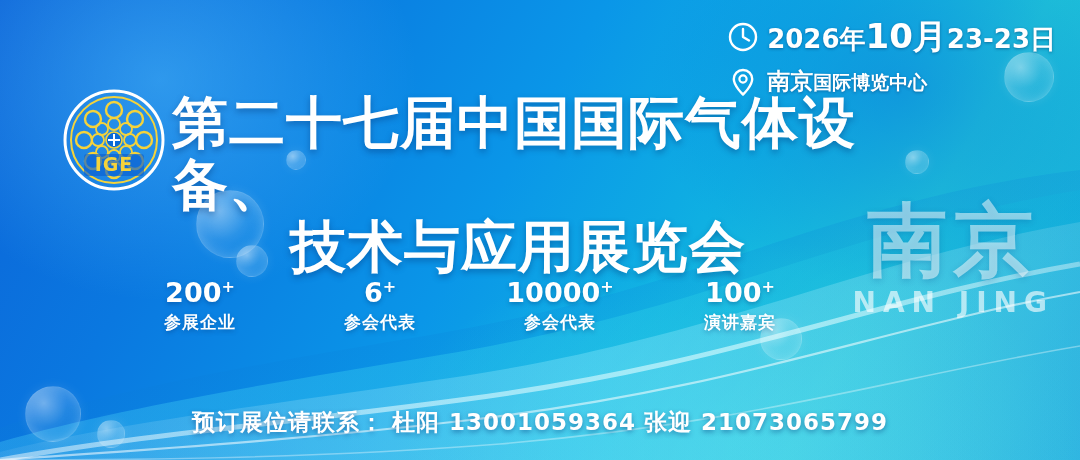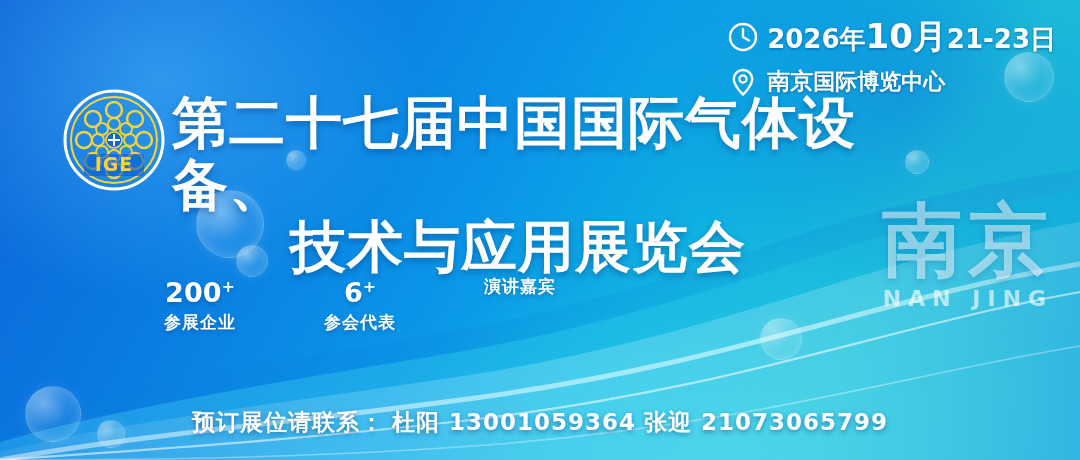--- a/index.html
+++ b/index.html
@@ -38,43 +38,43 @@
 
   
   .meta{position:absolute;right:24px;top:14px;text-align:left;color:#ffffff;}
   .meta-row{display:flex;align-items:center;gap:9px;margin-bottom:6px;white-space:nowrap;}
   .meta-icon{flex:0 0 auto;display:block;}
   .meta-date{font-family:"DejaVu Sans","Liberation Sans",sans-serif;font-weight:bold;font-size:26px;letter-spacing:0px;
     text-shadow:0 1px 3px rgba(0,40,90,.45);}
   .meta-date .big{font-size:34px;}
   .meta-place{font-family:"DejaVu Sans","Liberation Sans",sans-serif;font-weight:bold;font-size:23px;
     text-shadow:0 1px 3px rgba(0,40,90,.45);}
-  .meta-place .small{font-size:22px;}
+  .meta-place .small{font-size:19px;}
 
   
   .title{position:absolute;left:172px;top:92px;width:720px;color:#fff;
     font-family:"DejaVu Sans","Liberation Sans",sans-serif;font-weight:bold;font-size:56px;line-height:62px;
     letter-spacing:1px;text-shadow:0 3px 6px rgba(0,45,110,.40);}
   .title .l2{display:block;padding-left:118px;}
 
   
-  .stats{position:absolute;left:120px;top:272px;width:700px;display:flex;}
+  .stats{position:absolute;left:120px;top:272px;width:700px;display:flex;justify-content:space-between;}
   .stat{text-align:center;color:#ffffff;width:160px;}
   .stat-num{font-family:"DejaVu Sans","Liberation Sans",sans-serif;font-weight:bold;font-size:27px;line-height:30px;
     text-shadow:0 2px 4px rgba(0,45,110,.35);}
   .stat-num sup{font-size:16px;vertical-align:super;}
   .stat-label{margin-top:3px;font-family:"DejaVu Sans","Liberation Sans",sans-serif;font-weight:bold;font-size:17px;
     letter-spacing:1px;text-shadow:0 2px 4px rgba(0,45,110,.35);}
 
   
   .watermark{position:absolute;right:26px;top:198px;text-align:center;color:rgba(255,255,255,.50);
     font-family:"DejaVu Sans","Liberation Sans",sans-serif;pointer-events:none;}
   .wm-cn{font-size:80px;font-weight:bold;line-height:86px;letter-spacing:6px;
     text-shadow:0 2px 6px rgba(0,60,130,.22);}
-  .wm-en{font-size:22px;font-weight:bold;letter-spacing:7px;margin-top:2px;color:rgba(255,255,255,.62);}
+  .wm-en{font-size:28px;font-weight:bold;letter-spacing:7px;margin-top:2px;color:rgba(255,255,255,.62);}
 
   
   .contact{position:absolute;left:0;bottom:22px;width:1080px;text-align:center;color:#ffffff;
     font-family:"DejaVu Sans","Liberation Sans",sans-serif;font-weight:bold;font-size:23px;letter-spacing:1px;
     text-shadow:0 2px 5px rgba(0,45,110,.45);}
   .contact span{margin:2px 4px;}
 </style>
 </head>
 <body>
 
@@ -154,21 +154,21 @@
     <text x="52" y="83" text-anchor="middle" font-family="DejaVu Sans, sans-serif" font-size="19" font-weight="bold" fill="#f5d33a" letter-spacing="1">IGE</text>
   </svg>
 
   <div class="meta">
     <div class="meta-row">
       <svg class="meta-icon" width="30" height="30" viewBox="0 0 30 30">
         <circle cx="15" cy="15" r="13" fill="none" stroke="#ffffff" stroke-width="2.4"></circle>
         <path d="M15 7 L15 15 L21 18.5" fill="none" stroke="#ffffff" stroke-width="2.4" stroke-linecap="round" stroke-linejoin="round"></path>
       </svg>
       <div class="meta-date">
-        <span>2026年</span><span class="big">10月</span><span>21-23日</span>
+        <span>2026年</span><span class="big">10月</span><span>23-23日</span>
       </div>
     </div>
     <div class="meta-row">
       <svg class="meta-icon" width="30" height="30" viewBox="0 0 30 30">
         <path d="M15 3 C9.8 3 5.8 7 5.8 12.1 C5.8 19 15 27.5 15 27.5 C15 27.5 24.2 19 24.2 12.1 C24.2 7 20.2 3 15 3 Z" fill="none" stroke="#ffffff" stroke-width="2.4" stroke-linejoin="round"></path>
         <circle cx="15" cy="12" r="3.6" fill="none" stroke="#ffffff" stroke-width="2.2"></circle>
       </svg>
       <div class="meta-place">
         <span>南京</span><span class="small">国际博览中心</span>
       </div>
@@ -183,20 +183,25 @@
   <div class="stats">
     <div class="stat">
       <div class="stat-num"><span>200</span><sup>+</sup></div>
       <div class="stat-label">参展企业</div>
     </div>
     <div class="stat">
       <div class="stat-num"><span>6</span><sup>+</sup></div>
       <div class="stat-label">参会代表</div>
     </div>
     <div class="stat">
+      <div class="stat-num"><span>10000</span><sup>+</sup></div>
+      <div class="stat-label">参会代表</div>
+    </div>
+    <div class="stat">
+      <div class="stat-num"><span>100</span><sup>+</sup></div>
       <div class="stat-label">演讲嘉宾</div>
     </div>
   </div>
 
   <div class="watermark">
     <div class="wm-cn">南京</div>
     <div class="wm-en">NAN JING</div>
   </div>
 
   <div class="contact">

